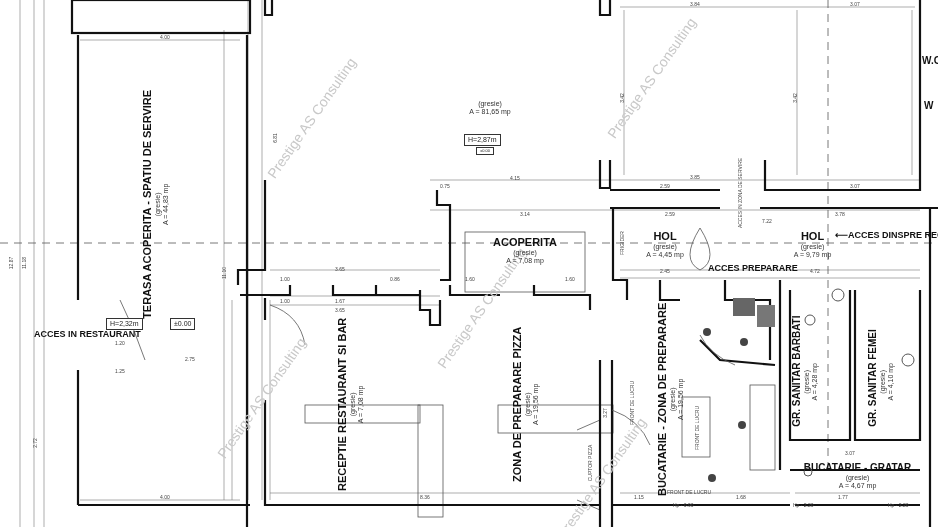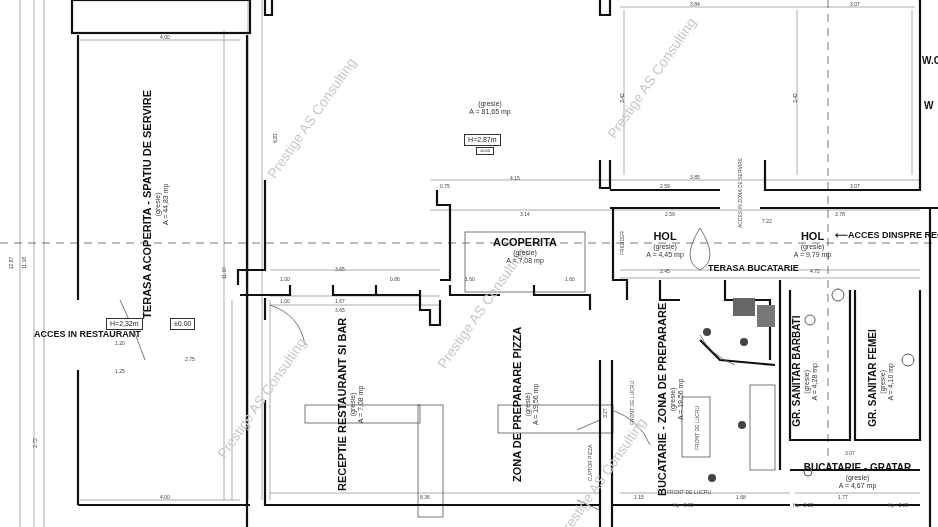--- a/index.html
+++ b/index.html
@@ -151,21 +151,21 @@
 </div>
 
 <div class="lbl" style="left:785px;top:230px;width:55px;">
   <div class="title">HOL</div>
   <div class="sub">(gresie)</div>
   <div class="area">A = 9,79 mp</div>
 </div>
 <div class="lbl title" style="left:835px;top:230px;font-size:9px;">
   <span>⟵</span><span>ACCES DINSPRE RECE</span>
 </div>
-<div class="lbl title" style="left:708px;top:263px;font-size:9px;">TERASA BUCATARIE</div>
+<div class="lbl title" style="left:708px;top:263px;font-size:9px;">ACCES PREPARARE</div>
 
 <div class="lbl vert" style="left:-10px;top:190px;width:330px;">
   <div class="title">TERASA ACOPERITA - SPATIU DE SERVIRE</div>
   <div class="sub">(gresie)</div>
   <div class="area">A = 44,83 mp</div>
 </div>
 <div class="boxlbl" style="left:106px;top:318px;">H=2,32m</div>
 <div class="boxlbl" style="left:170px;top:318px;">±0.00</div>
 <div class="lbl title" style="left:34px;top:329px;font-size:9px;">ACCES IN RESTAURANT</div>
 

